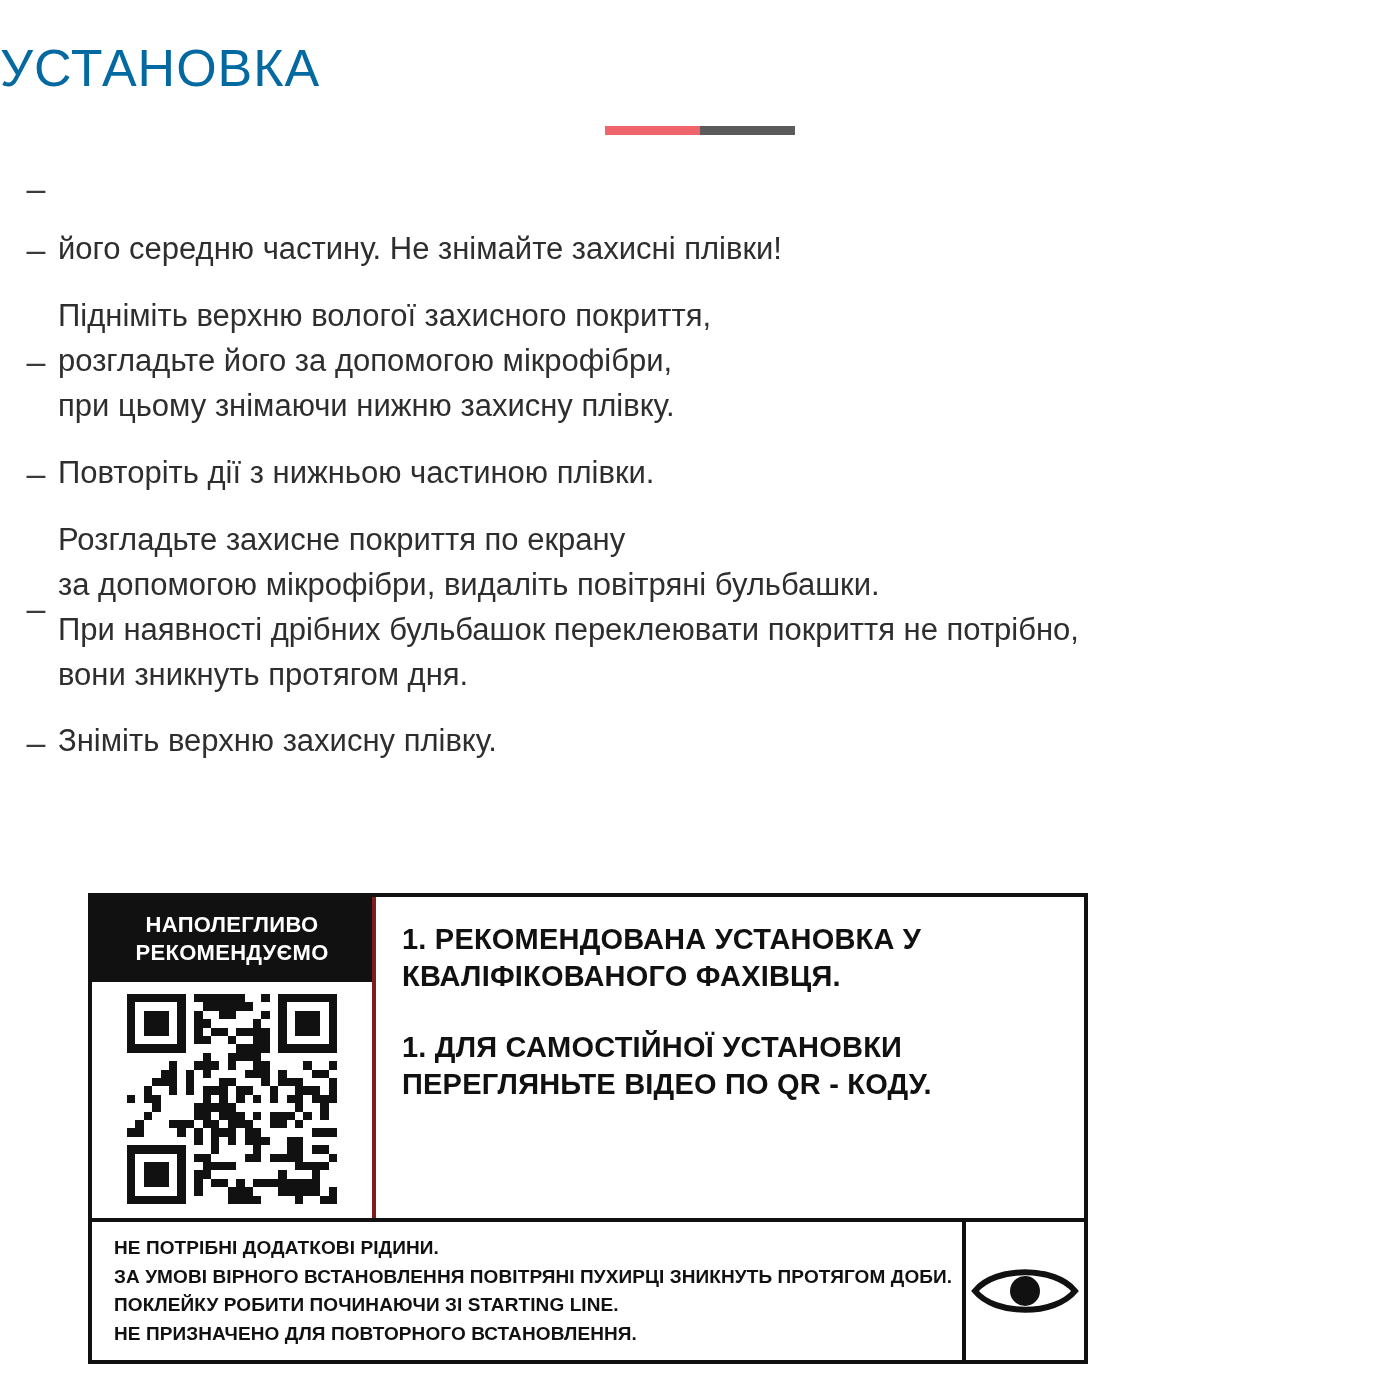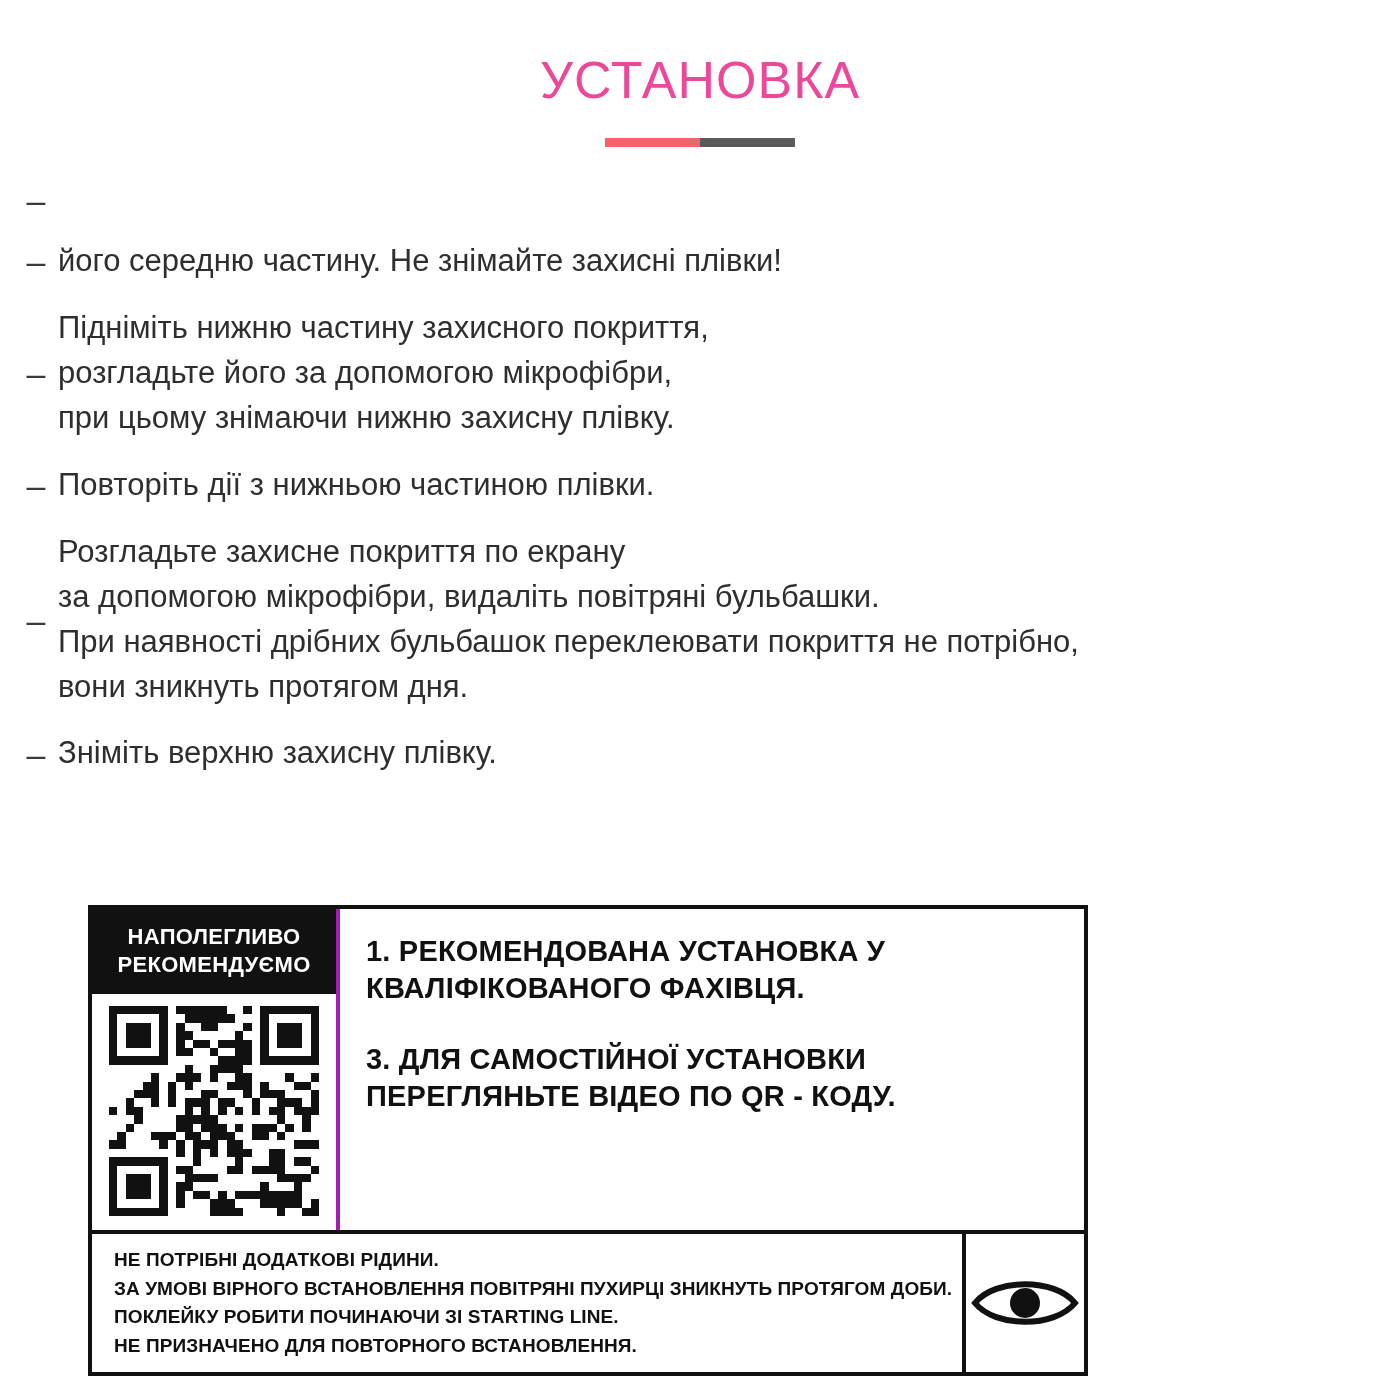--- a/index.html
+++ b/index.html
@@ -16,26 +16,26 @@
   }
   .page {
     position: relative;
     width: 1400px;
     height: 1400px;
     box-sizing: border-box;
   }
 
   
   .title {
-    text-align: center;
+    text-align: left;
     font-size: 52px;
     font-weight: 400;
     letter-spacing: 1px;
-    color: #ec4899;
-    margin: 12px;
+    color: #0369a1;
+    margin: 0;
     padding-top: 38px;
   }
   .rule-wrap {
     display: flex;
     justify-content: center;
     align-items: center;
     margin-top: 28px;
     margin-bottom: 36px;
   }
   .rule {
@@ -89,22 +89,22 @@
     width: 1000px;
     border: 4px solid #111111;
     box-sizing: border-box;
     background: #ffffff;
   }
   .label-top {
     display: flex;
     border-bottom: 4px solid #111111;
   }
   .label-qr-col {
-    width: 248px;
-    border-right: 4px solid #a21caf;
+    width: 284px;
+    border-right: 4px solid #7f1d1d;
     box-sizing: border-box;
   }
   .label-banner {
     background: #111111;
     color: #ffffff;
     text-align: center;
     font-weight: bold;
     font-size: 22px;
     line-height: 1.25;
     padding: 14px 6px 16px 6px;
@@ -194,21 +194,21 @@
     <li class="step">
       <span class="dash">–</span>
       <span class="lines">
         <div>його середню частину. Не знімайте захисні плівки!</div>
       </span>
     </li>
 
     <li class="step">
       <span class="dash">–</span>
       <span class="lines">
-        <div>Підніміть нижню частину захисного покриття,</div>
+        <div>Підніміть верхню вологої захисного покриття,</div>
         <div>розгладьте його за допомогою мікрофібри,</div>
         <div>при цьому знімаючи нижню захисну плівку.</div>
       </span>
     </li>
 
     <li class="step">
       <span class="dash">–</span>
       <span class="lines">
         <div>Повторіть дії з нижньою частиною плівки.</div>
       </span>
@@ -868,21 +868,21 @@
               <i style="background: transparent;"></i>
               <i style="background: transparent;"></i>
               <i></i>
               <i></i>
             </div>
         </div>
       </div>
 
       <div class="label-text-col">
         <div class="para">1. РЕКОМЕНДОВАНА УСТАНОВКА У КВАЛІФІКОВАНОГО ФАХІВЦЯ.</div>
-        <div class="para second">3. ДЛЯ САМОСТІЙНОЇ УСТАНОВКИ ПЕРЕГЛЯНЬТЕ ВІДЕО ПО QR - КОДУ.</div>
+        <div class="para second">1. ДЛЯ САМОСТІЙНОЇ УСТАНОВКИ ПЕРЕГЛЯНЬТЕ ВІДЕО ПО QR - КОДУ.</div>
       </div>
 
     </div>
 
     <div class="label-bottom">
       <div class="fineprint">
         <div>НЕ ПОТРІБНІ ДОДАТКОВІ РІДИНИ.</div>
         <div>ЗА УМОВІ ВІРНОГО ВСТАНОВЛЕННЯ  ПОВІТРЯНІ ПУХИРЦІ ЗНИКНУТЬ  ПРОТЯГОМ ДОБИ.</div>
         <div>ПОКЛЕЙКУ РОБИТИ ПОЧИНАЮЧИ ЗІ STARTING LINE.</div>
         <div>НЕ ПРИЗНАЧЕНО ДЛЯ ПОВТОРНОГО ВСТАНОВЛЕННЯ.</div>

